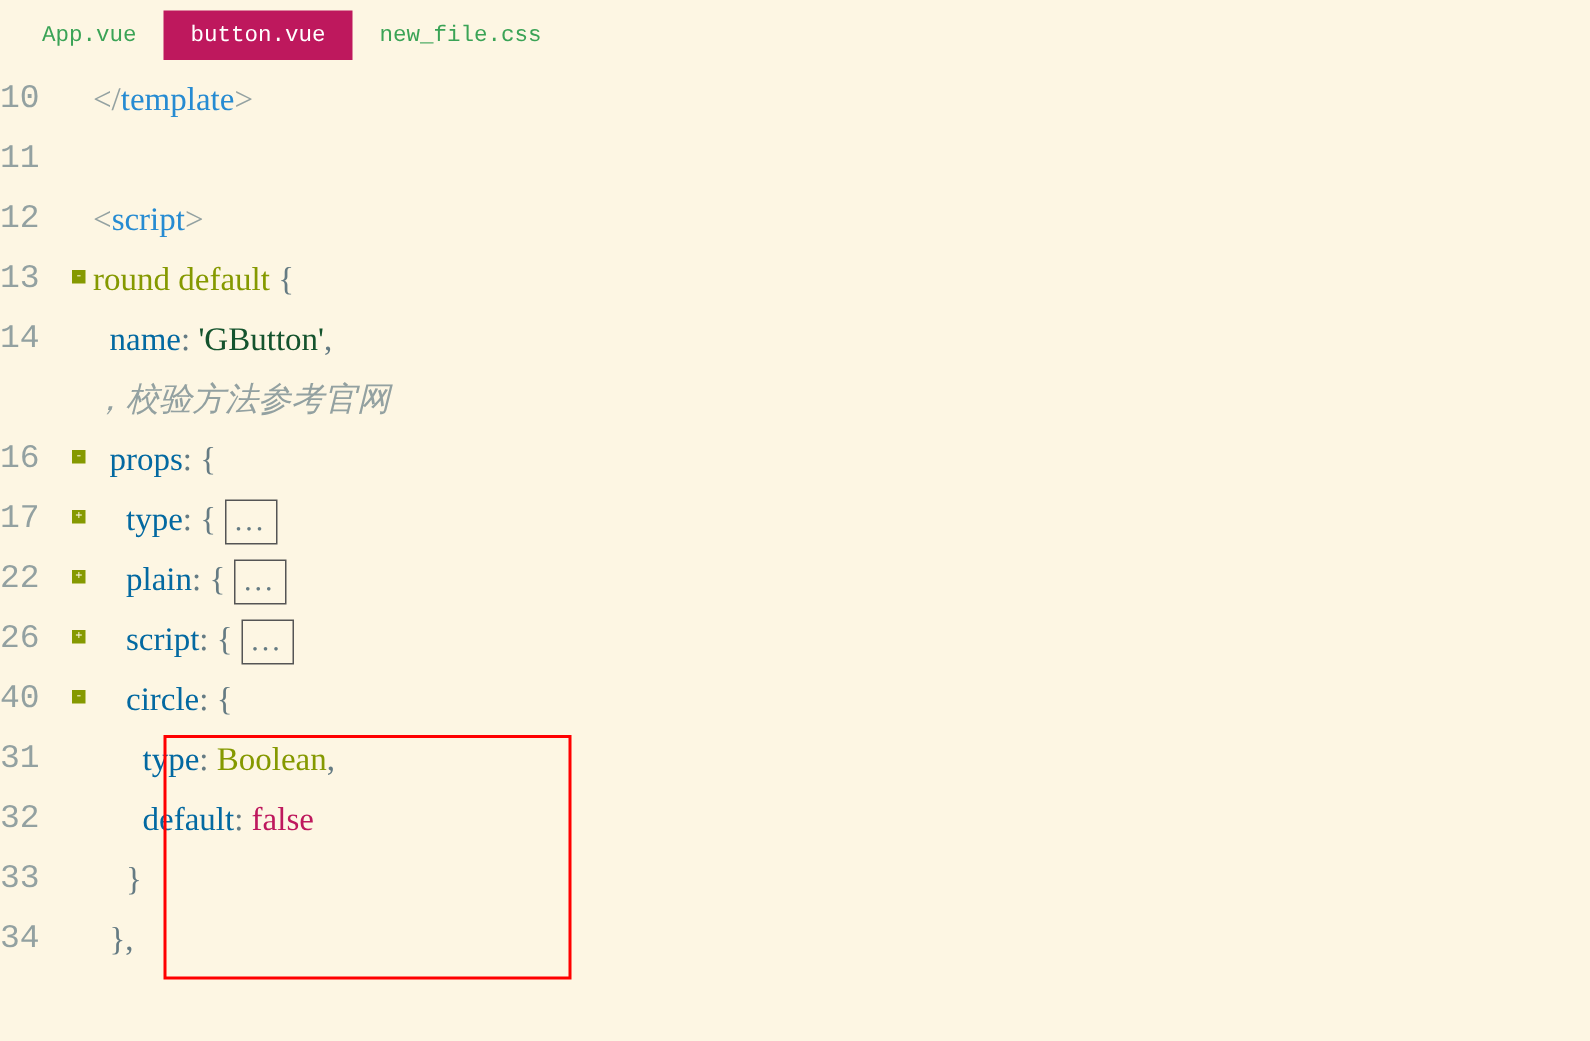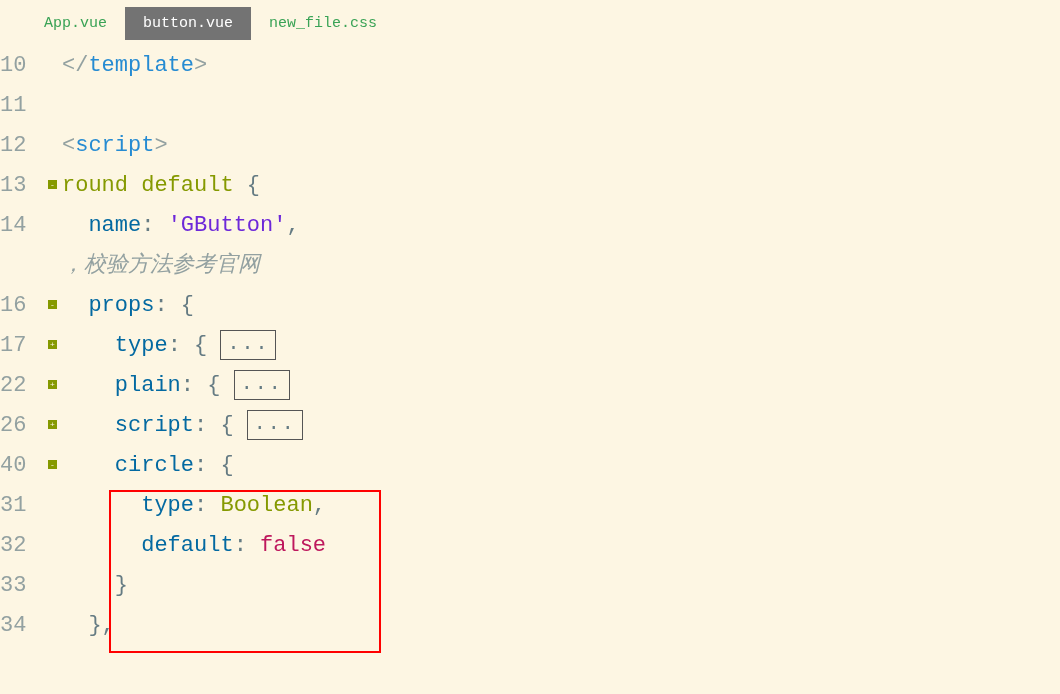--- a/index.html
+++ b/index.html
@@ -11,30 +11,29 @@
     height: 694px;
     overflow: hidden;
     position: relative;
   }
   .tabs {
     display: flex;
     align-items: center;
     height: 46px;
     padding-left: 10px;
     gap: 0;
-    margin-left: 16px;
   }
   .tab {
     padding: 8px 18px;
     font-size: 15px;
     color: #3aa356;
     cursor: pointer;
   }
   .tab.active {
-    background: #737373;
+    background: #be185d;
     color: #fff;
   }
   .editor {
     display: flex;
     flex-direction: column;
   }
   .line {
     display: flex;
     align-items: flex-start;
     min-height: 40px;
@@ -62,27 +61,28 @@
     background: #859900;
     font-size: 8px;
     color: #fdf6e3;
     line-height: 9px;
     text-align: center;
     cursor: pointer;
   }
   .code {
     white-space: pre;
     position: relative;
+    font-family: Liberation Serif, serif;
   }
   .t-tag { color: #268bd2; }
   .t-angle { color: #93a1a1; }
   .t-keyword { color: #859900; }
   .t-prop { color: #0369a1; }
   .t-punc { color: #657b83; }
-  .t-string { color: #6d28d9; }
+  .t-string { color: #14532d; }
   .t-comment { color: #93a1a1; font-style: italic; }
   .t-class { color: #859900; }
   .t-brace { color: #657b83; }
   .fold-box {
     display: inline-block;
     border: 1px solid #555;
     padding: 0 6px;
     line-height: 26px;
     height: 30px;
     vertical-align: middle;

